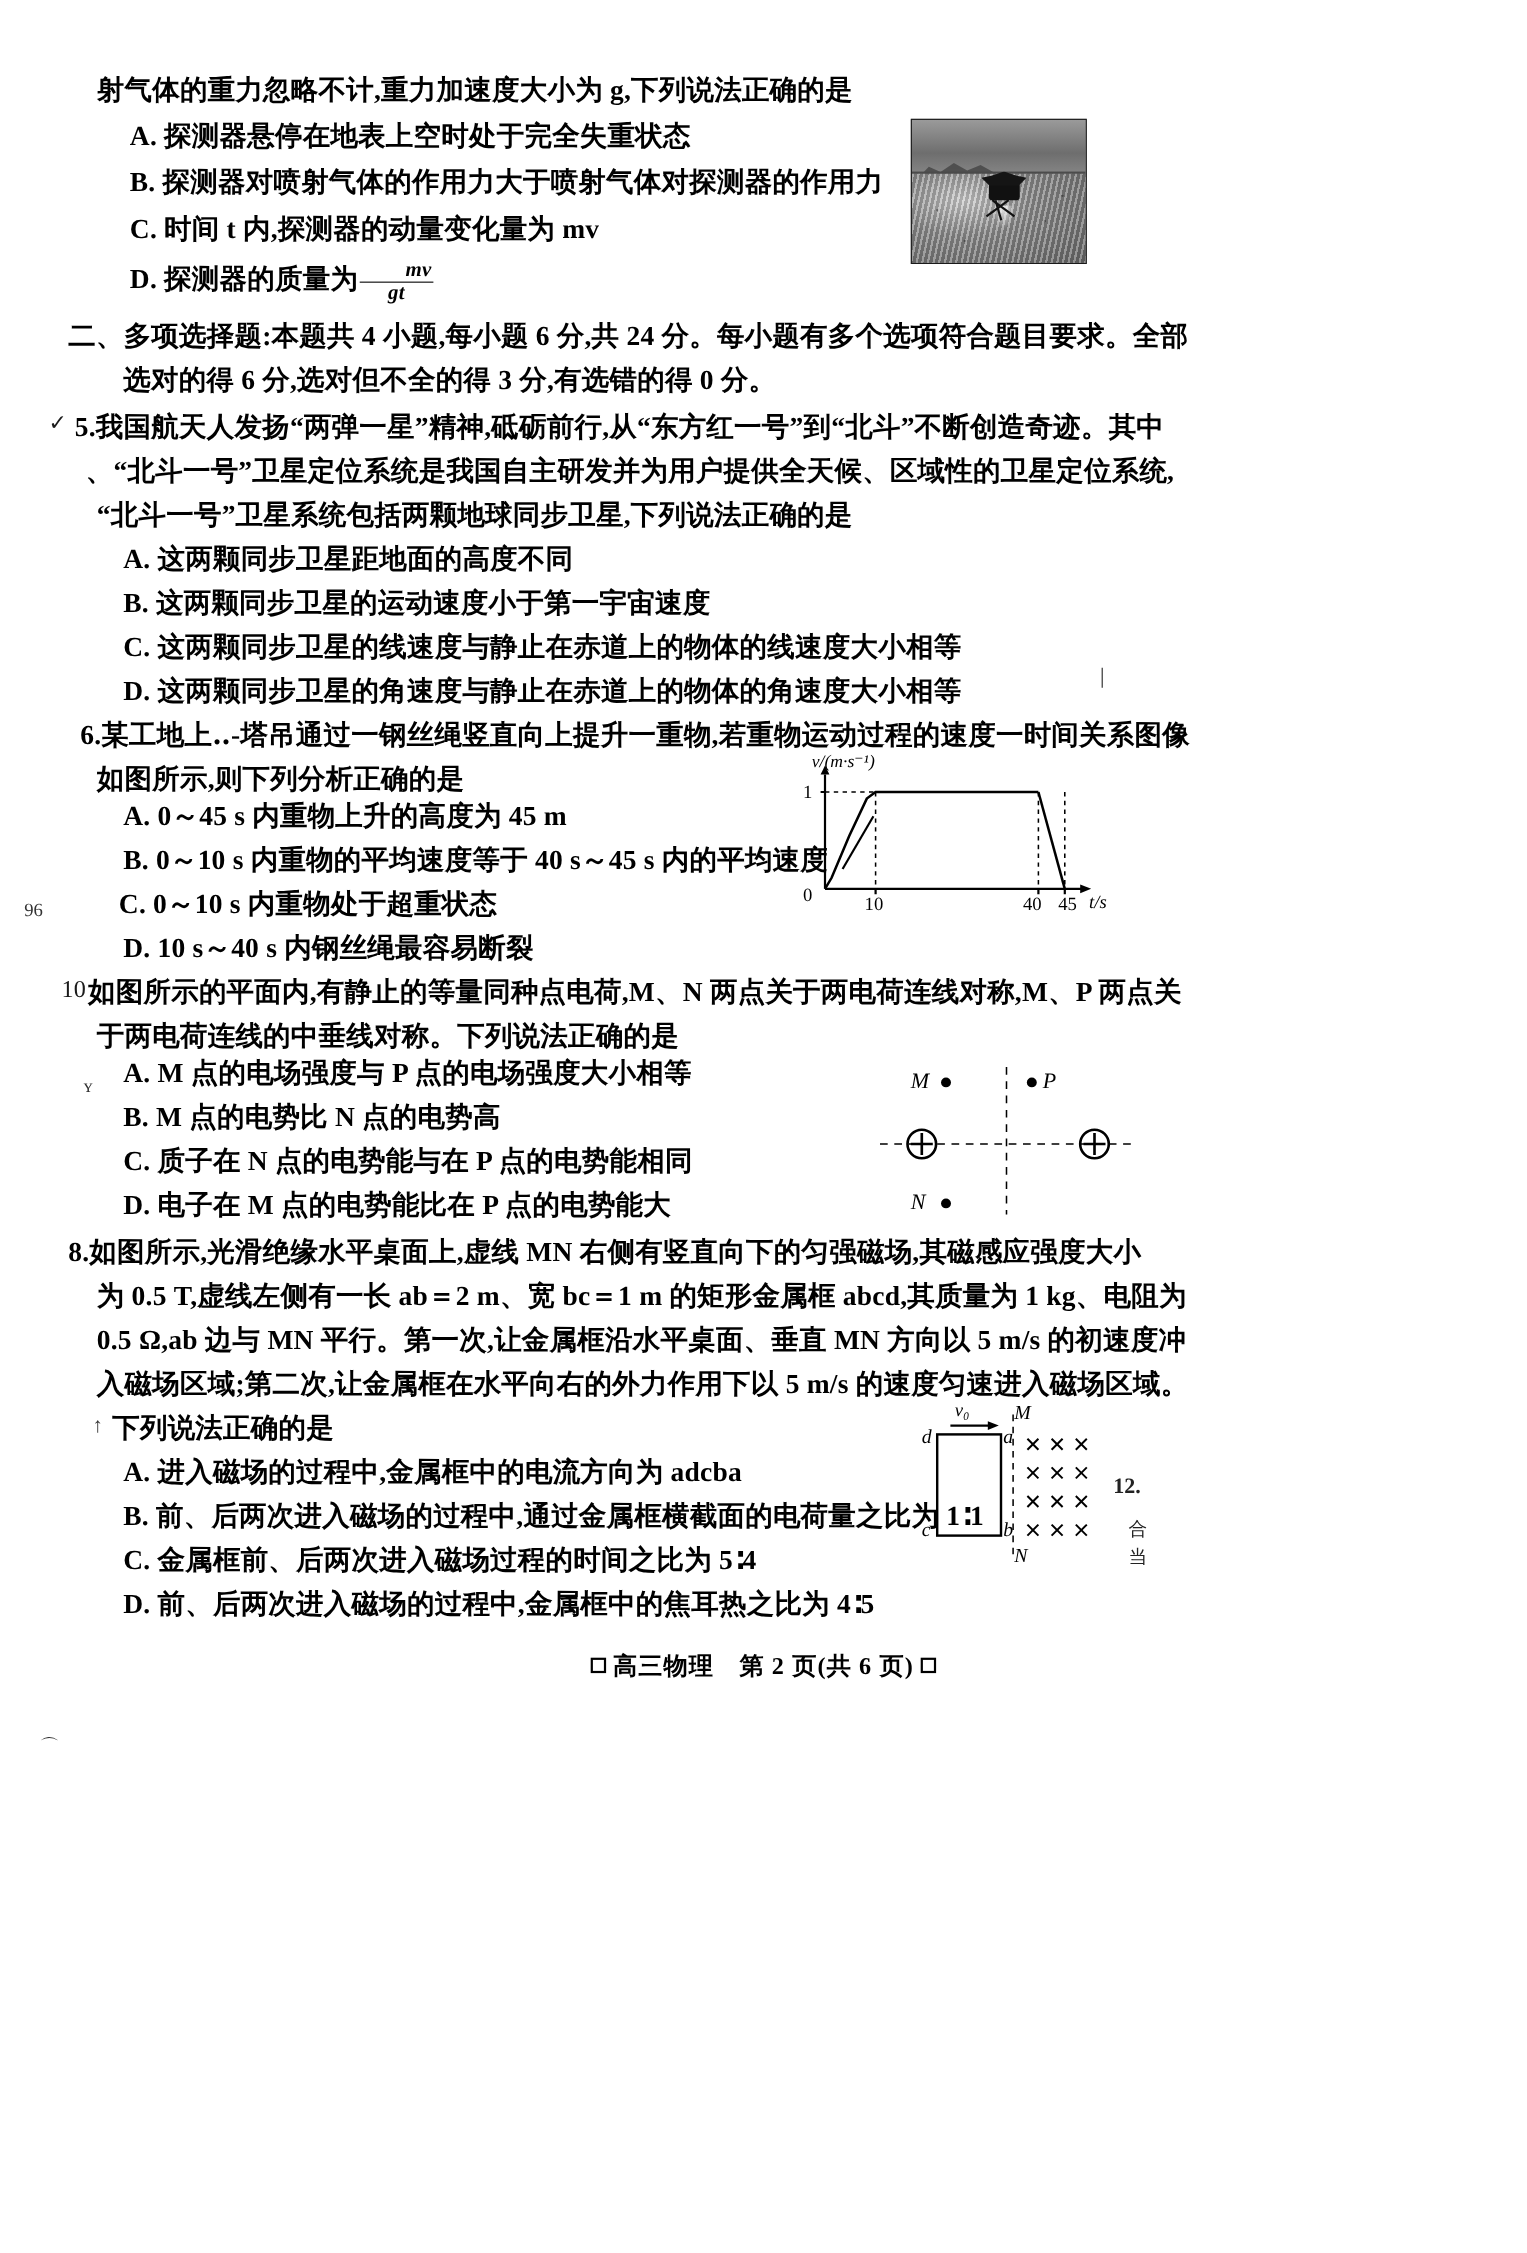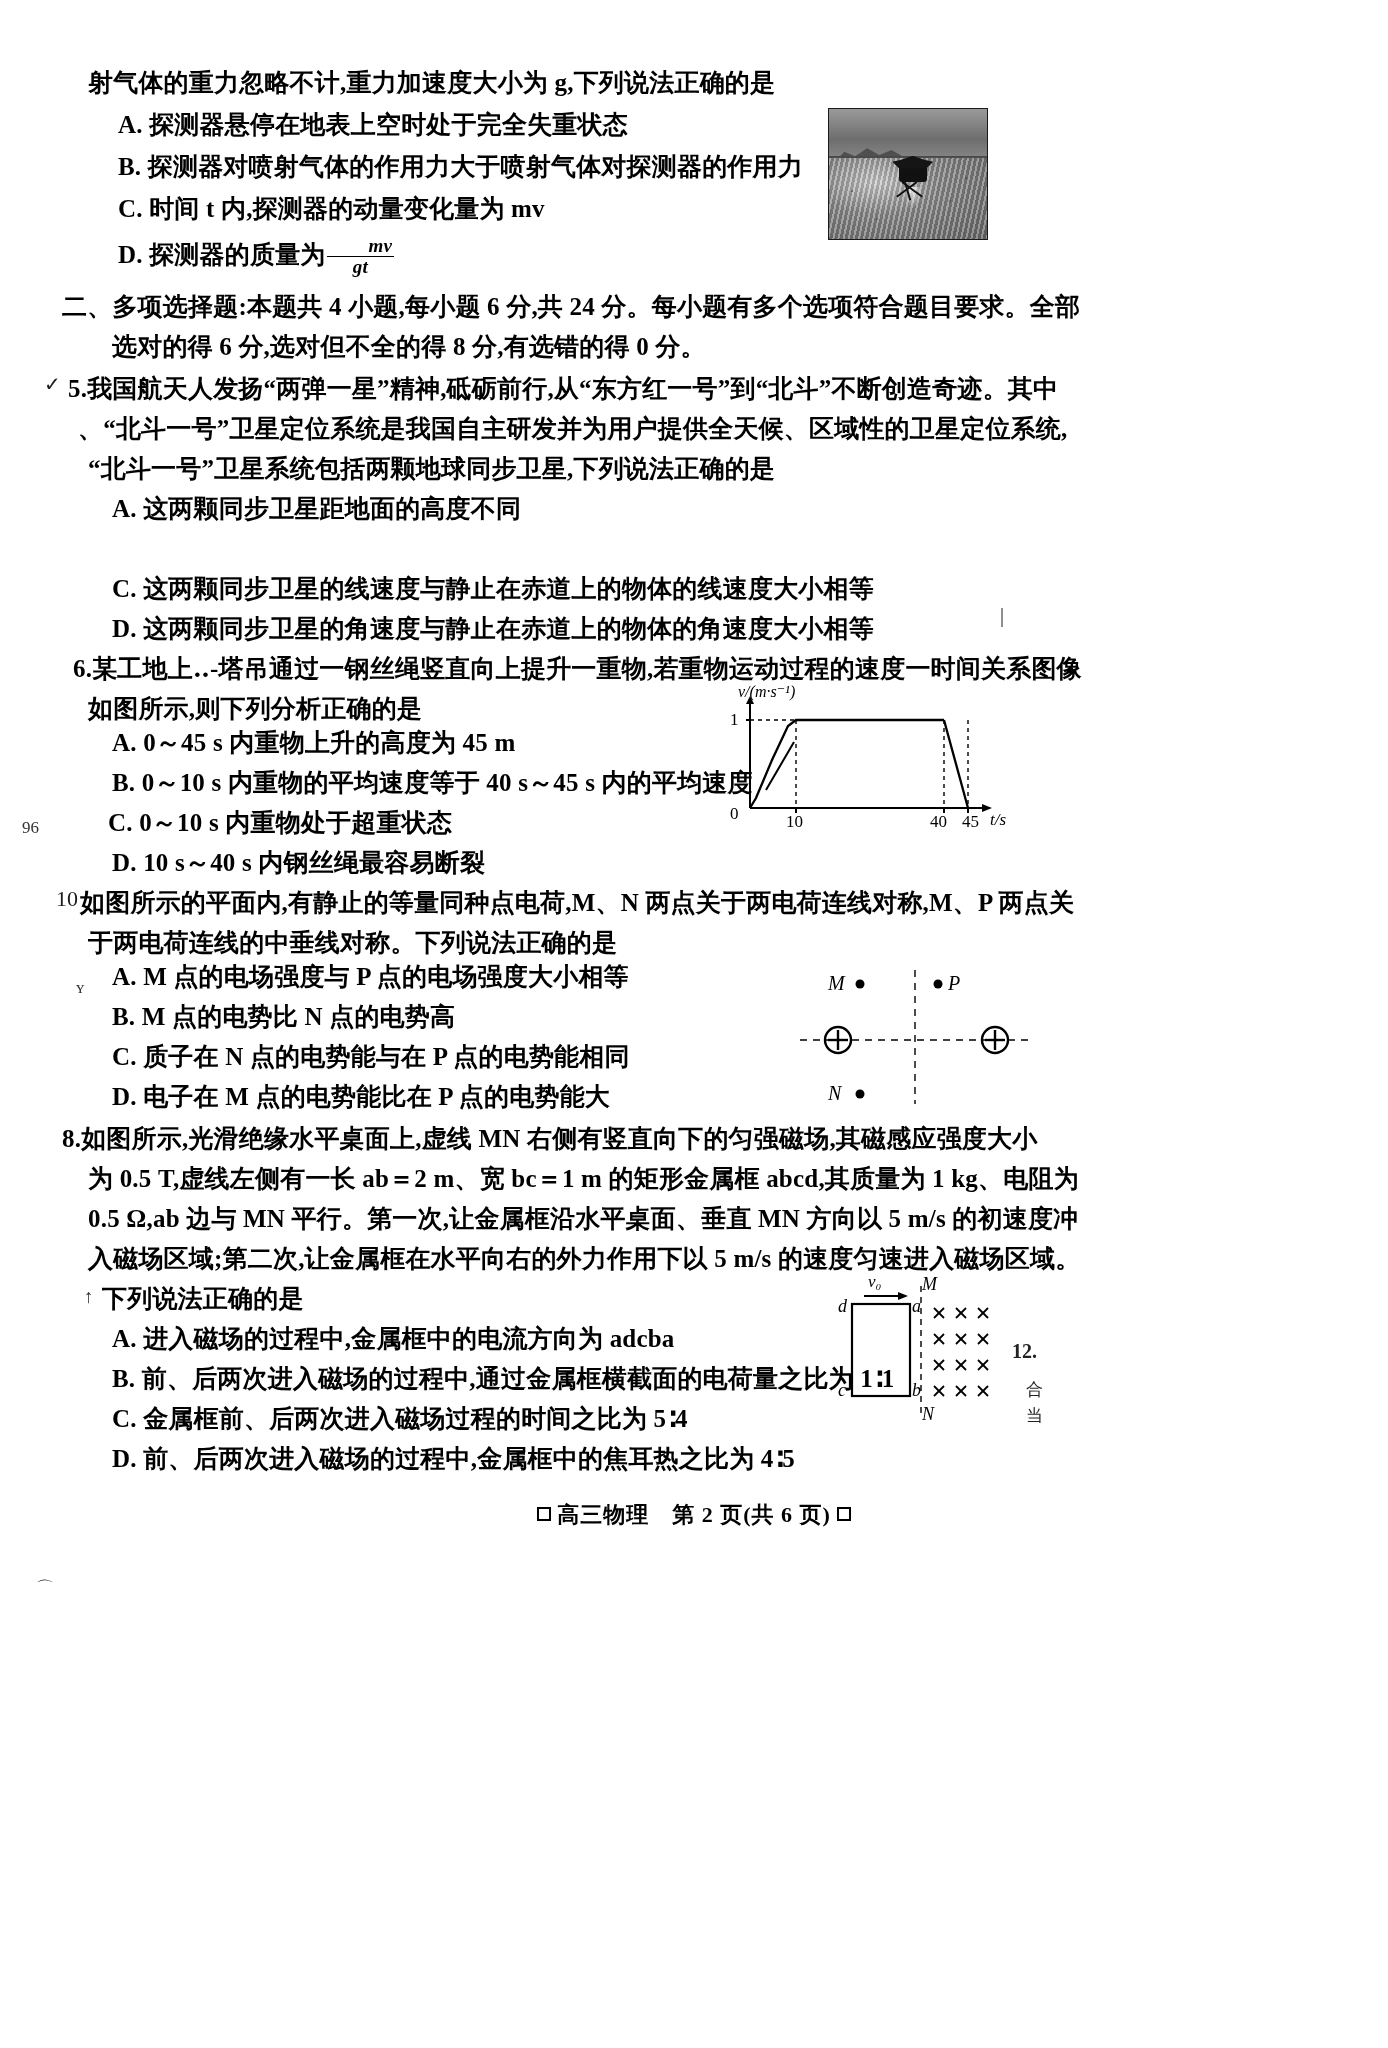--- a/index.html
+++ b/index.html
@@ -153,31 +153,32 @@
     <div class="leg leg3"></div>
     <div class="lander-body"></div>
     <div class="lander-top"></div>
     <div class="speck" style="left:14%; top:62%;"></div>
     <div class="speck" style="left:76%; top:70%;"></div>
     <div class="speck" style="left:30%; top:84%;"></div>
     <div class="speck" style="left:86%; top:52%;"></div>
   </div>
 
   <div class="line sec-head" style="left:62px; top:292px;">二、多项选择题:本题共 4 小题,每小题 6 分,共 24 分。每小题有多个选项符合题目要求。全部</div>
-  <div class="line sec-head" style="left:112px; top:332px;">选对的得 6 分,选对但不全的得 8 分,有选错的得 0 分。</div>
+  <div class="line sec-head" style="left:112px; top:332px;">选对的得 6 分,选对但不全的得 3 分,有选错的得 0 分。</div>
 
   <div class="mark" style="left:44px; top:372px; font-size:20px;">✓</div>
 
   <div class="line stem" style="left:68px; top:374px;">
     <span>5.</span><span>我国航天人发扬“两弹一星”精神,砥砺前行,从“东方红一号”到“北斗”不断创造奇迹。其中</span>
   </div>
   <div class="line stem" style="left:78px; top:414px;">、“北斗一号”卫星定位系统是我国自主研发并为用户提供全天候、区域性的卫星定位系统,</div>
   <div class="line stem" style="left:88px; top:454px;">“北斗一号”卫星系统包括两颗地球同步卫星,下列说法正确的是</div>
 
   <div class="line opt" style="left:112px; top:494px;">A. 这两颗同步卫星距地面的高度不同</div>
+  <div class="line opt" style="left:112px; top:534px;">B. 这两颗同步卫星的运动速度小于第一宇宙速度</div>
   <div class="line opt" style="left:112px; top:614px;">D. 这两颗同步卫星的角速度与静止在赤道上的物体的角速度大小相等</div>
   <div class="line opt" style="left:112px; top:574px;">C. 这两颗同步卫星的线速度与静止在赤道上的物体的线速度大小相等</div>
 
   <div class="edge-txt" style="left:1000px; top:604px;">|</div>
 
   <div class="line stem" style="left:62px; top:654px;margin-left:11px;">
     <span>6.</span><span>某工地上‥-塔吊通过一钢丝绳竖直向上提升一重物,若重物运动过程的速度一时间关系图像</span>
   </div>
   <div class="line stem" style="left:88px; top:694px;">如图所示,则下列分析正确的是</div>
 

